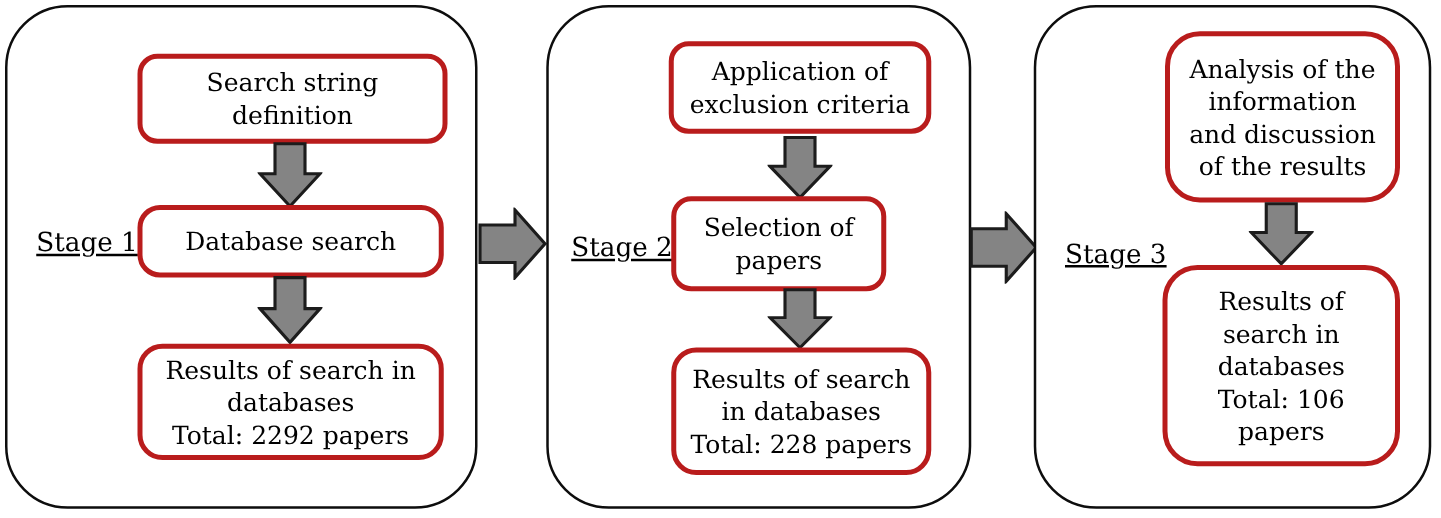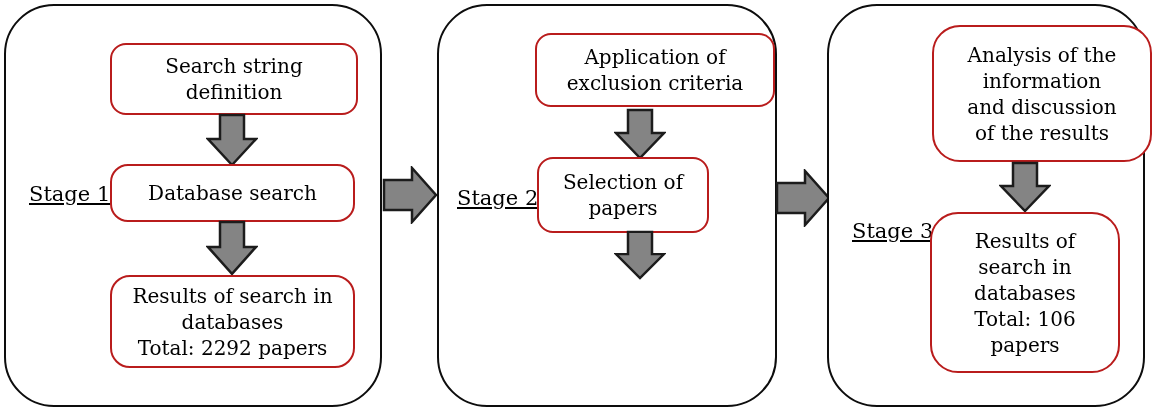--- a/index.html
+++ b/index.html
@@ -29,43 +29,43 @@
 
   .stage-label {
     position: absolute;
     font-size: 21px;
     line-height: 26px;
     white-space: nowrap;
     text-decoration: underline;
   }
   #stage1-label { left: 29px;  top: 181px; }
   #stage2-label { left: 457px; top: 185px; }
-  #stage3-label { left: 852px; top: 190px; margin-top: 28px; }
+  #stage3-label { left: 852px; top: 190px; }
 
   .flow-box {
     position: absolute;
     background: #ffffff;
-    border: 2px solid #b91c1c;
+    border: 4px solid #b91c1c;
     box-sizing: border-box;
     display: flex;
     align-items: center;
     justify-content: center;
     text-align: center;
     white-space: pre-line;
     font-size: 20px;
     line-height: 26px;
     padding: 2px 6px;
   }
   #box-s1-1 { left: 110px; top: 43px;  width: 248px; height: 72px;  border-radius: 16px; }
   #box-s1-2 { left: 110px; top: 164px; width: 245px; height: 58px;  border-radius: 18px; }
   #box-s1-3 { left: 110px; top: 275px; width: 245px; height: 93px; border-radius: 20px; }
-  #box-s2-1 { left: 535px; top: 33px;  width: 240px; height: 74px;  border-radius: 16px; }
+  #box-s2-1 { left: 535px; top: 33px;  width: 210px; height: 74px;  border-radius: 16px; }
   #box-s2-2 { left: 537px; top: 157px; width: 172px; height: 76px;  border-radius: 16px; }
   #box-s2-3 { left: 537px; top: 278px; width: 208px; height: 102px; border-radius: 20px; }
-  #box-s3-1 { left: 932px; top: 25px;  width: 220px; height: 137px; border-radius: 28px; }
+  #box-s3-1 { left: 932px; top: 25px;  width: 188px; height: 137px; border-radius: 28px; }
   #box-s3-2 { left: 930px; top: 212px; width: 190px; height: 161px; border-radius: 28px; }
 
   .arrow {
     position: absolute;
     display: block;
   }
   #arrow-s1-a { left: 206px; top: 113px; width: 52px; height: 54px; }
   #arrow-s1-b { left: 206px; top: 220px; width: 52px; height: 56px; }
   #arrow-s2-a { left: 614px; top: 108px; width: 52px; height: 52px; }
   #arrow-s2-b { left: 614px; top: 230px; width: 52px; height: 50px; }
@@ -102,20 +102,23 @@
   <div class="flow-box" id="box-s2-1">Application of
 exclusion criteria</div>
   <svg class="arrow" id="arrow-s2-a" viewBox="0 0 52 54" preserveAspectRatio="none">
     <polygon points="14,2 38,2 38,26 50,26 26,52 2,26 14,26" stroke="#1c1c1c" stroke-width="2.5" fill="#848484"></polygon>
   </svg>
   <div class="flow-box" id="box-s2-2">Selection of
 papers</div>
   <svg class="arrow" id="arrow-s2-b" viewBox="0 0 52 54" preserveAspectRatio="none">
     <polygon points="14,2 38,2 38,26 50,26 26,52 2,26 14,26" stroke="#1c1c1c" stroke-width="2.5" fill="#848484"></polygon>
   </svg>
+  <div class="flow-box" id="box-s2-3">Results of search
+in databases
+Total: 228 papers</div>
 
   <svg class="arrow" id="arrow-gap-2" viewBox="0 0 56 58" preserveAspectRatio="none">
     <polygon points="2,14 30,14 30,2 54,29 30,56 30,44 2,44" stroke="#1c1c1c" stroke-width="2.5" fill="#848484"></polygon>
   </svg>
 
   <div class="stage-container" id="stage3-container"></div>
   <div class="stage-label" id="stage3-label">Stage 3</div>
   <div class="flow-box" id="box-s3-1">Analysis of the
 information
 and discussion

